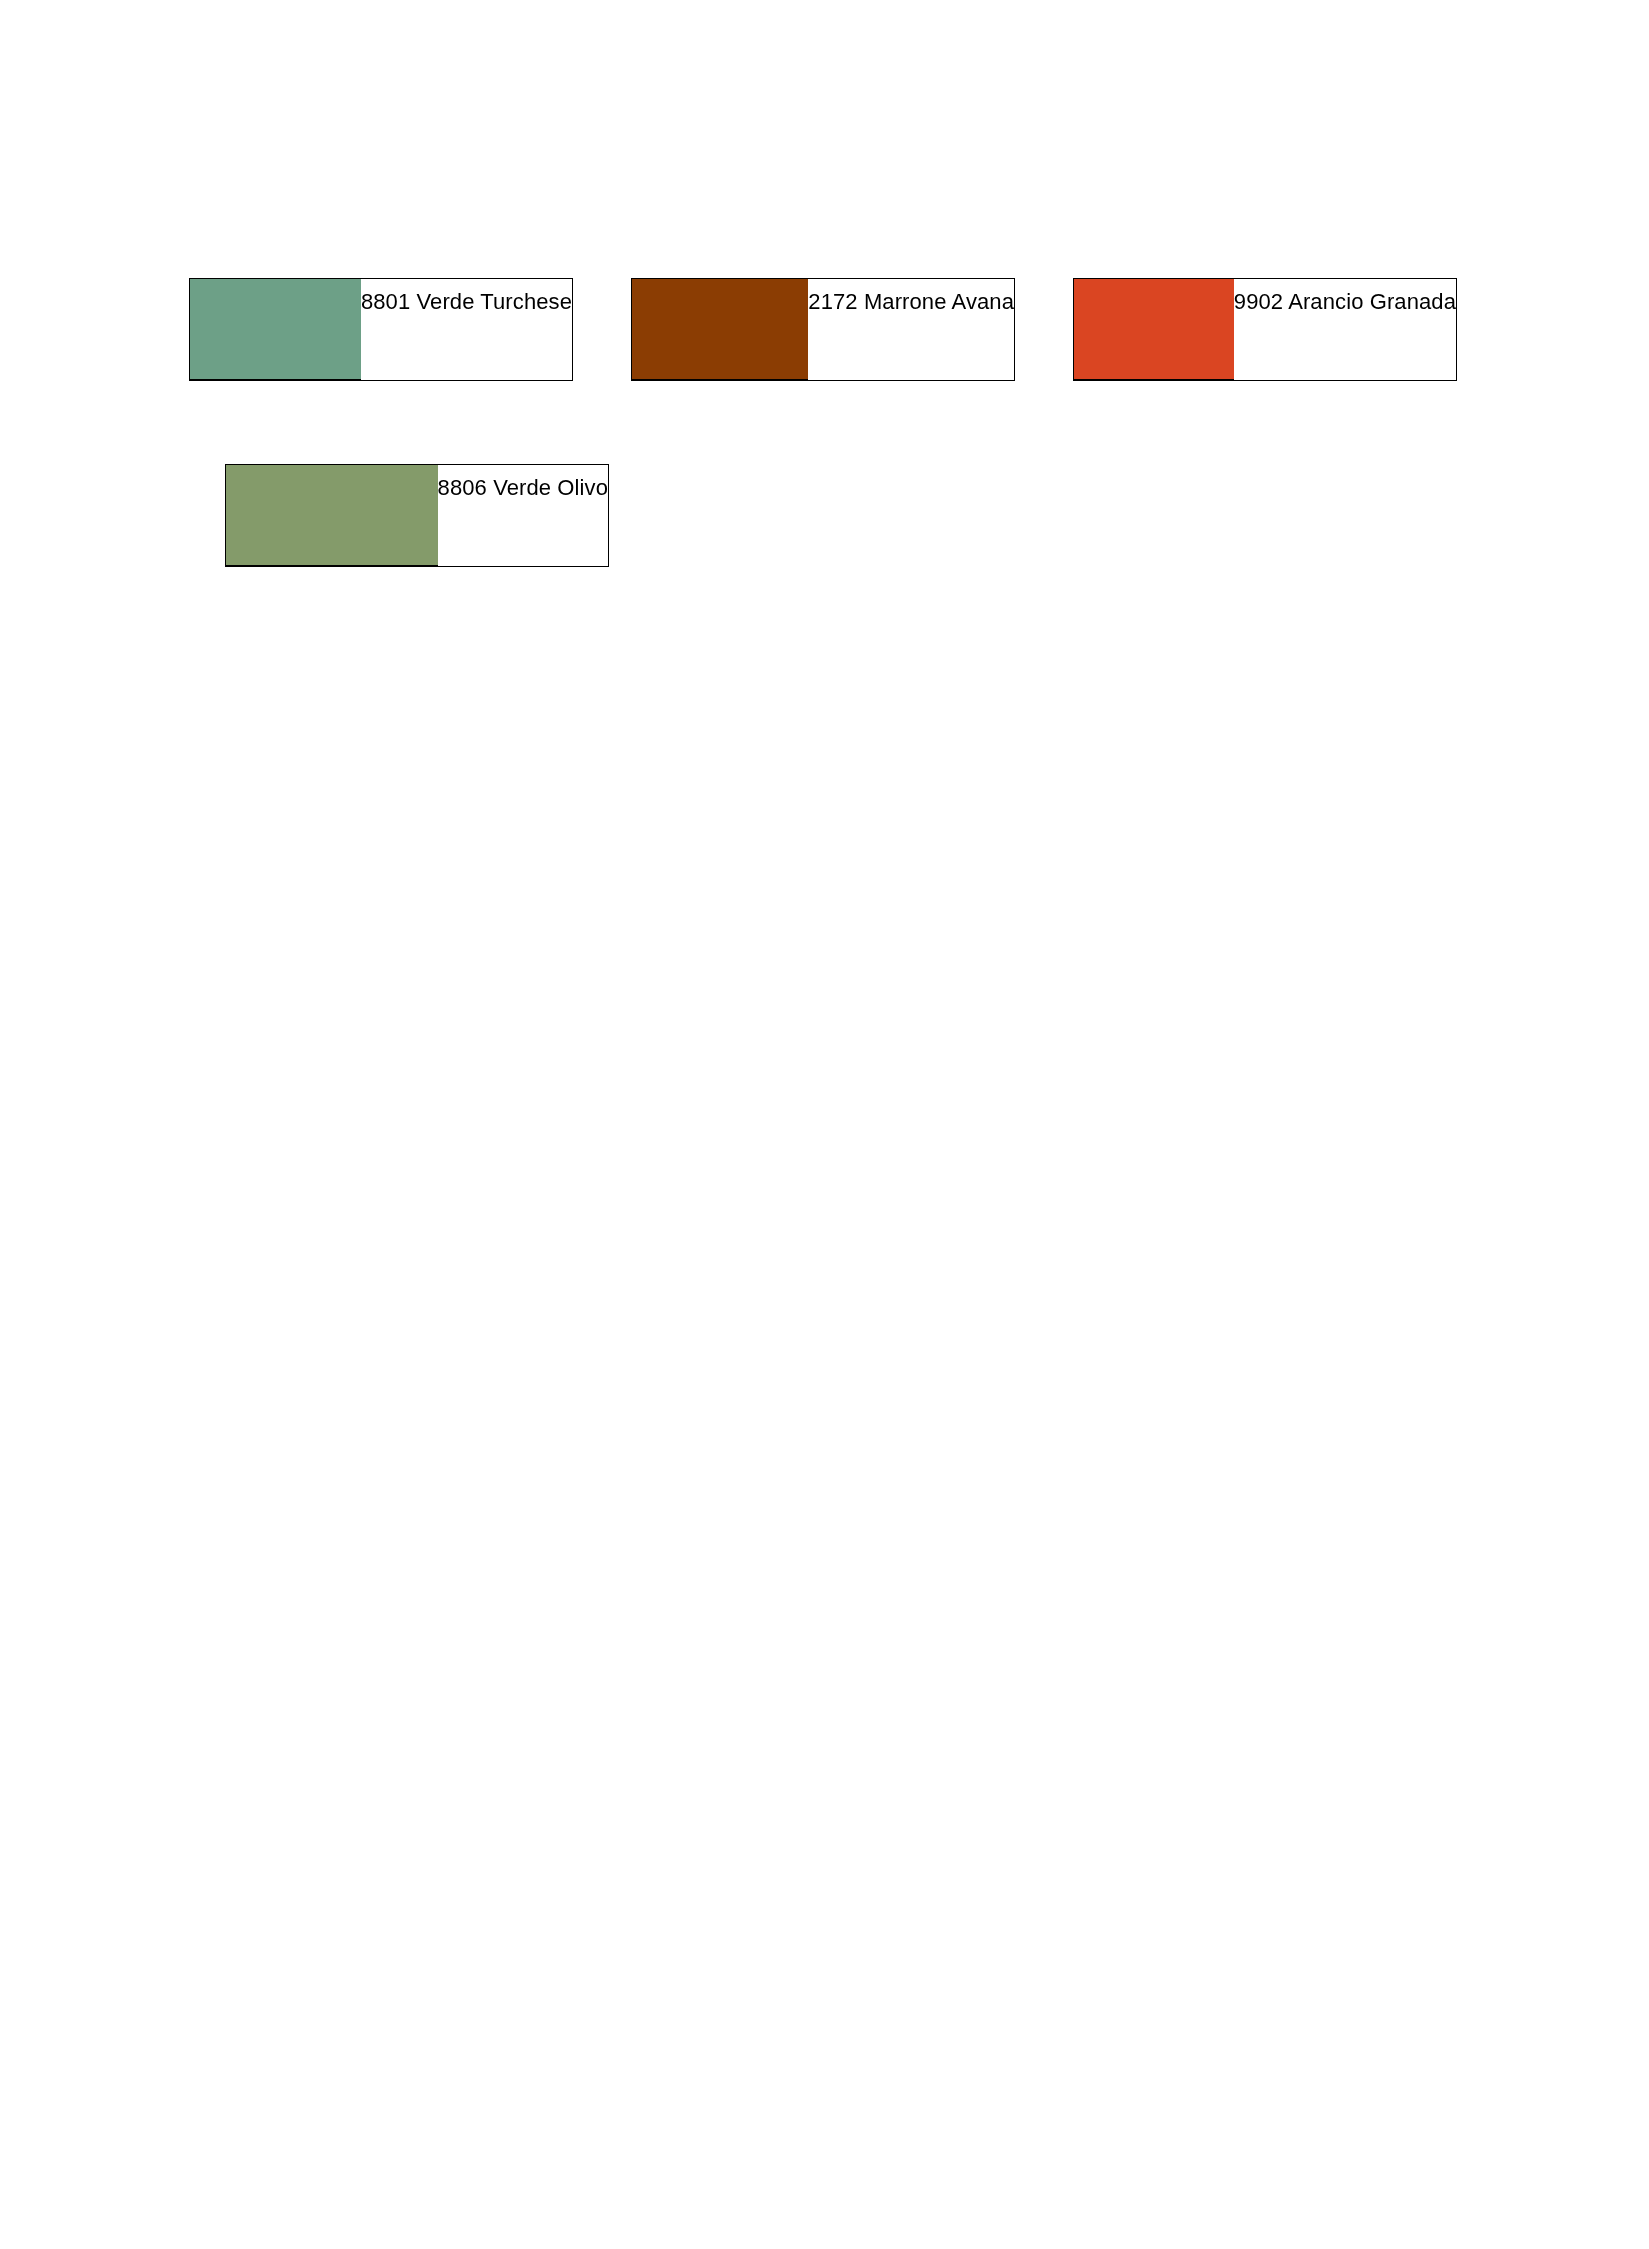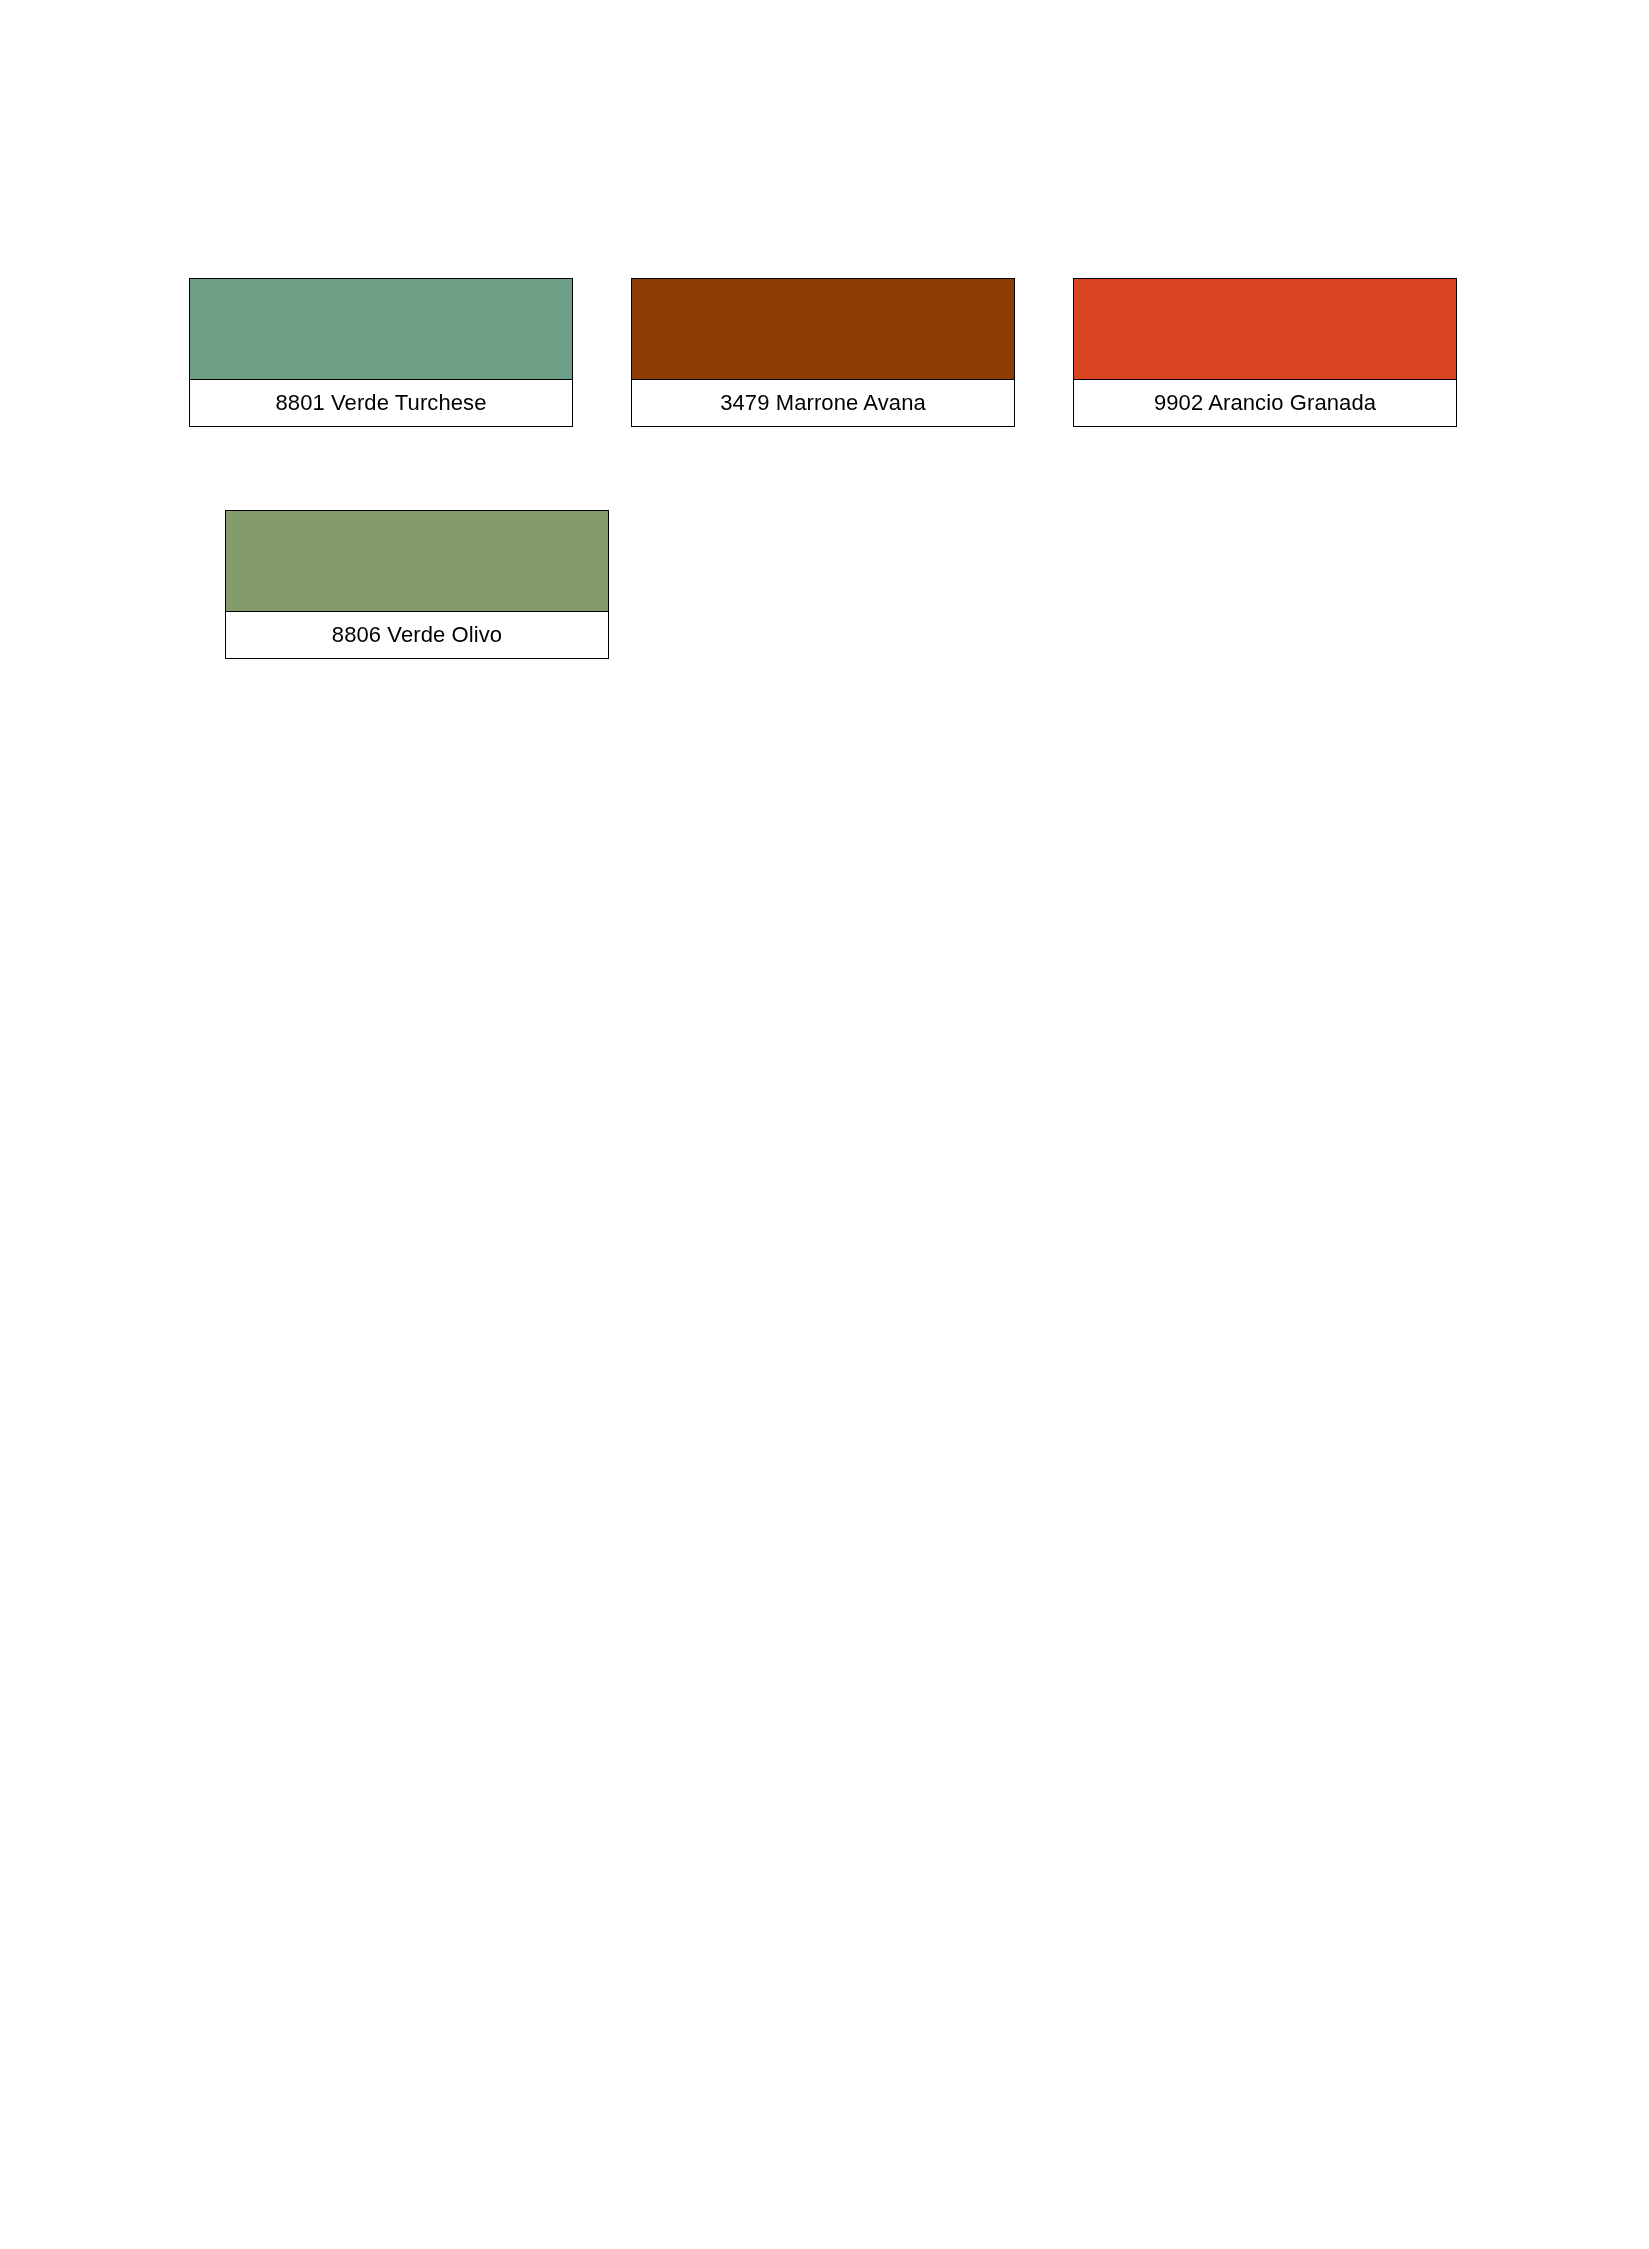--- a/index.html
+++ b/index.html
@@ -34,21 +34,21 @@
     margin-top: 83px;
     padding-left: 36px;
   }
 
   .swatch-card {
     width: 384px;
     box-sizing: border-box;
     border: 1.5px solid #000000;
     background: #ffffff;
     display: flex;
-    flex-direction: column;
+    flex-direction: row;
   }
 
   .swatch-color {
     height: 100px;
     width: 100%;
     border-bottom: 1.5px solid #000000;
   }
 
   .swatch-label {
     height: 46px;
@@ -70,21 +70,21 @@
 
   <div class="swatch-row">
 
     <div class="swatch-card">
       <div class="swatch-color" style="background-color: rgb(109, 160, 135);"></div>
       <div class="swatch-label">8801 Verde Turchese</div>
     </div>
 
     <div class="swatch-card">
       <div class="swatch-color" style="background-color: rgb(139, 61, 3);"></div>
-      <div class="swatch-label">3479 Marrone Avana</div>
+      <div class="swatch-label">2172 Marrone Avana</div>
     </div>
 
     <div class="swatch-card">
       <div class="swatch-color" style="background-color: rgb(218, 69, 34);"></div>
       <div class="swatch-label">9902 Arancio Granada</div>
     </div>
 
   </div>
 
   <div class="swatch-row">

